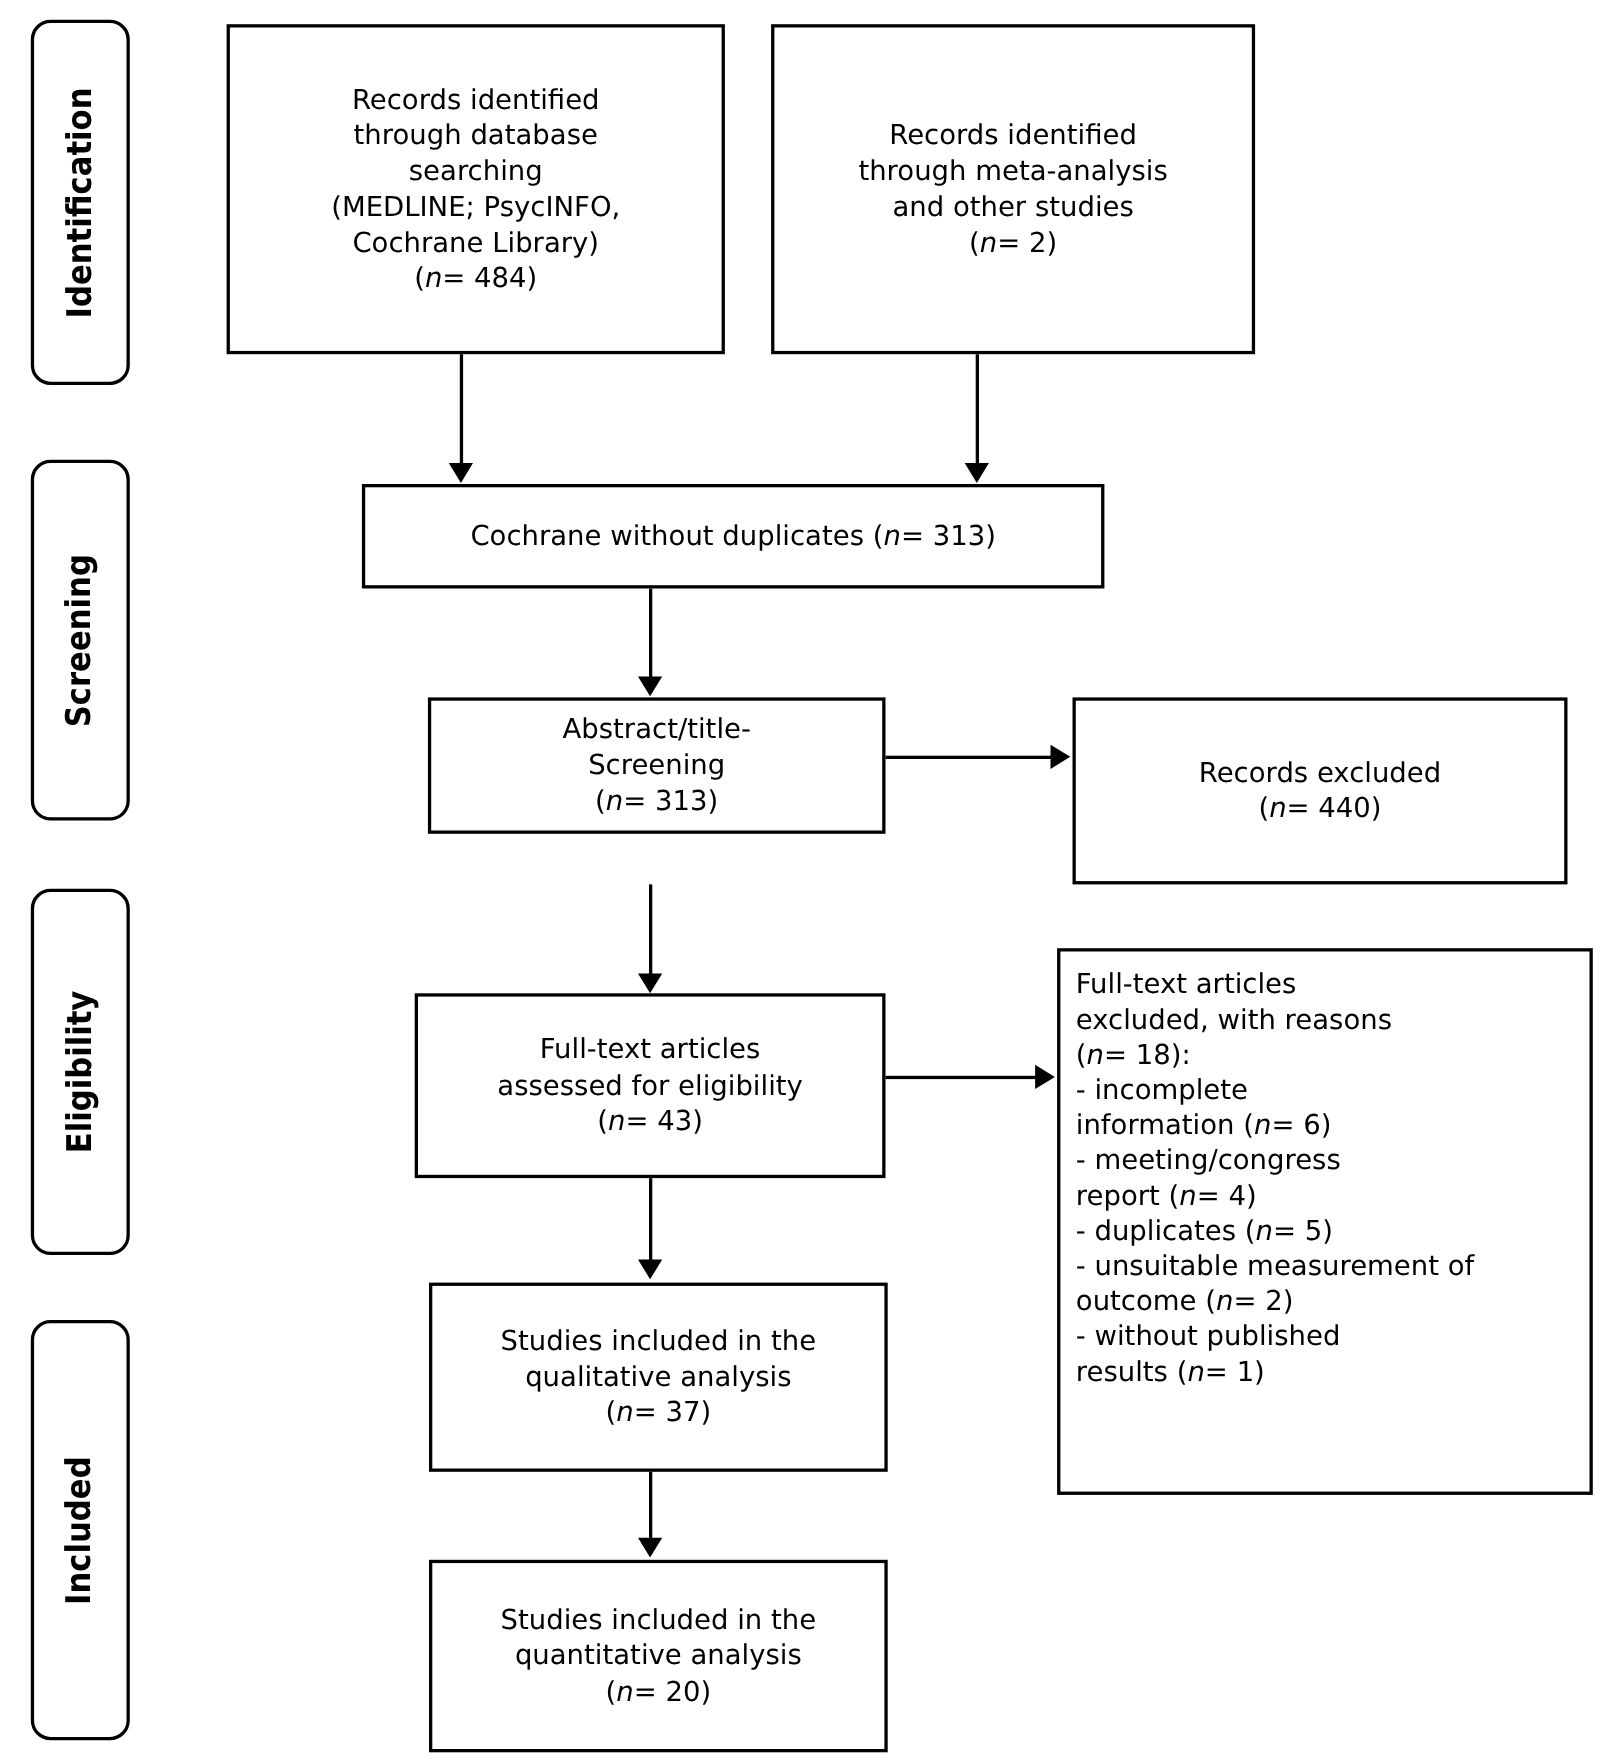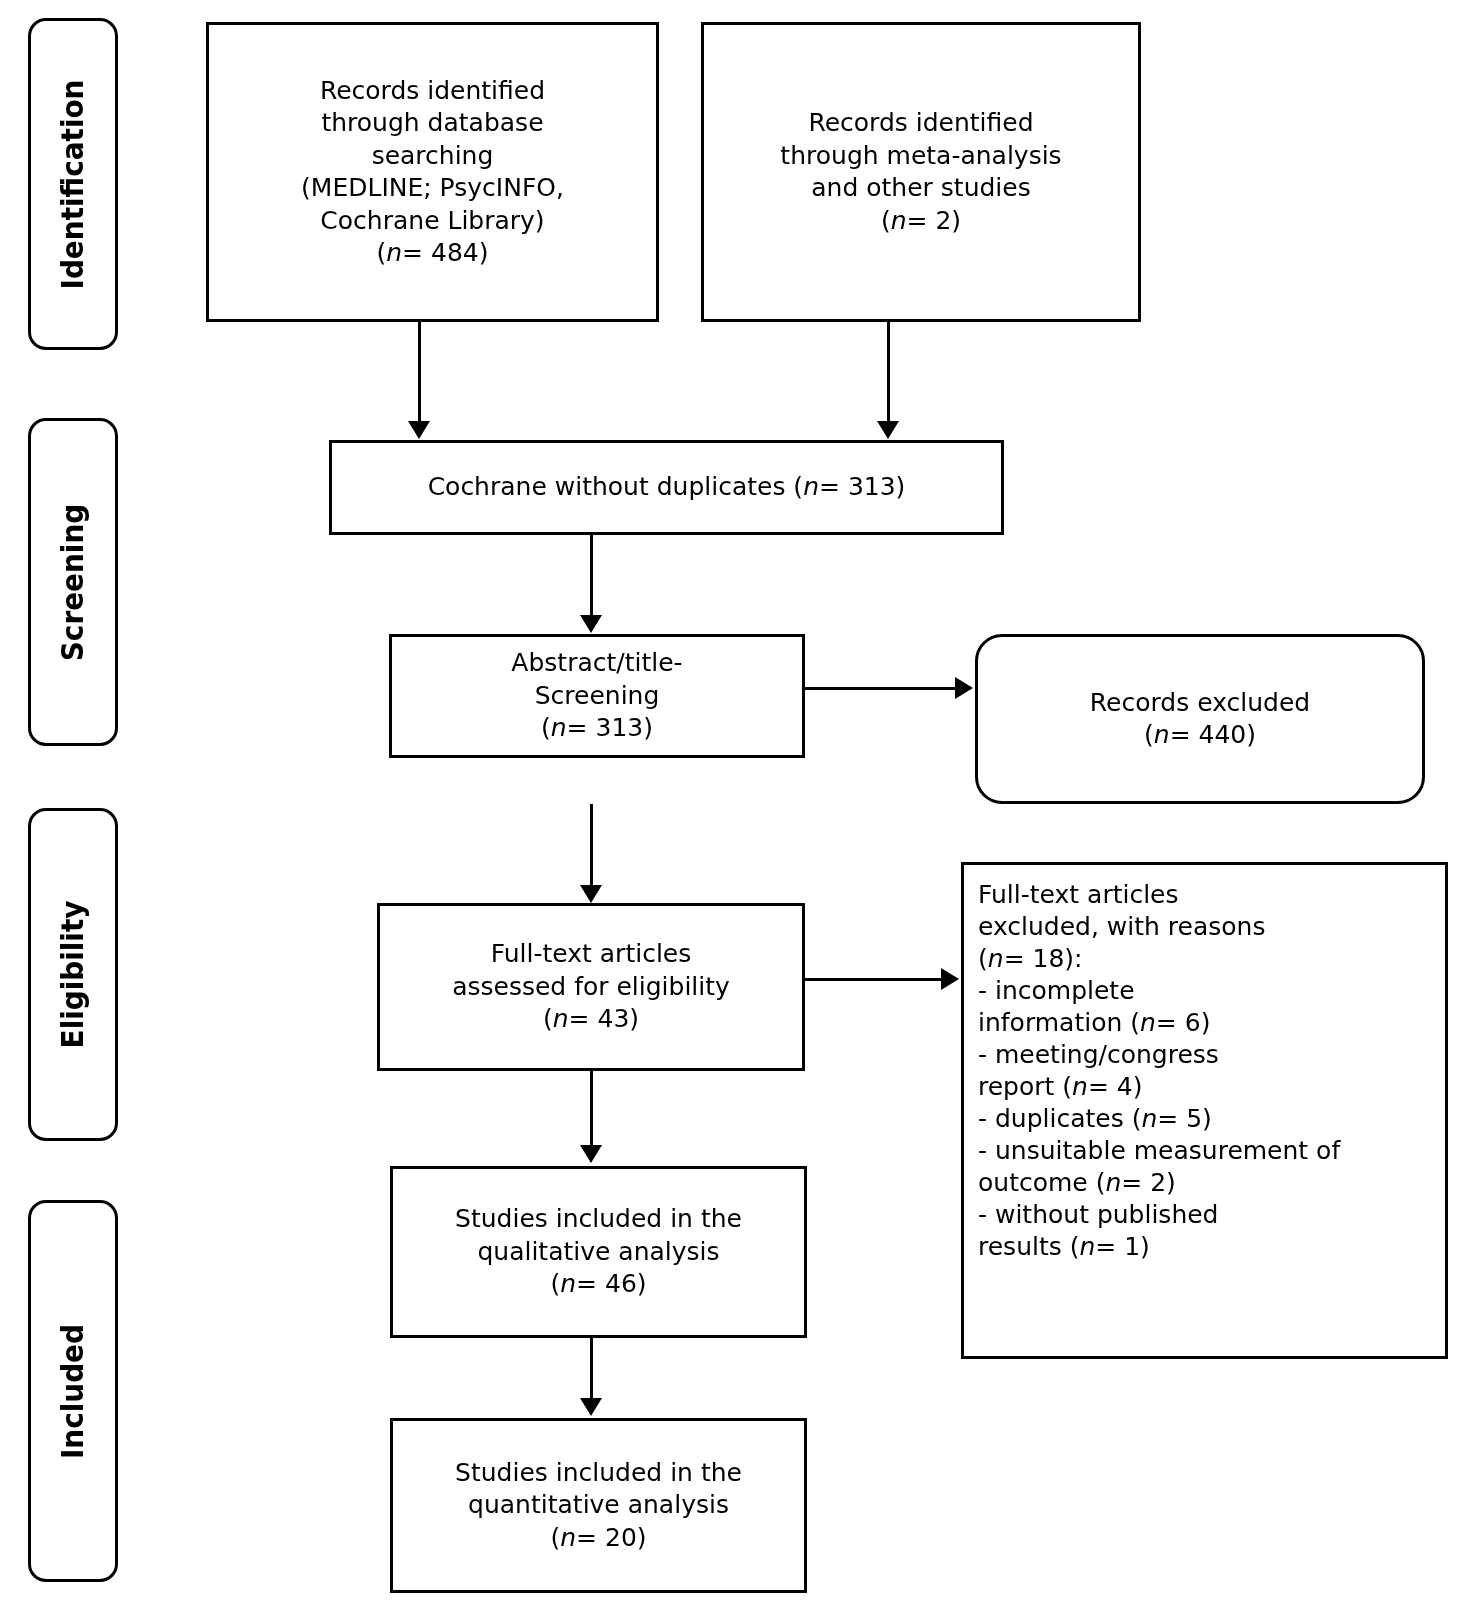--- a/index.html
+++ b/index.html
@@ -148,21 +148,21 @@
 
   <div class="vline" style="left:590px; top:535px; height:82px;"></div>
   <div class="arrow-down" style="left:580px; top:615px;"></div>
 
   <div class="box" style="left:389px; top:634px; width:416px; height:124px;">
     <div class="txt"><span>Abstract/title-
 Screening
 (</span><span class="ital">n</span><span>= 313)</span></div>
   </div>
 
-  <div class="box" style="left:975px; top:634px; width:450px; height:170px;border-radius:27px;">
+  <div class="box" style="left:975px; top:634px; width:450px; height:170px;">
     <div class="txt"><span>Records excluded
 (</span><span class="ital">n</span><span>= 440)</span></div>
   </div>
 
   <div class="hline" style="left:805px; top:687px; width:153px;"></div>
   <div class="arrow-right" style="left:955px; top:677px;"></div>
 
   <div class="vline" style="left:590px; top:804px; height:84px;"></div>
   <div class="arrow-down" style="left:580px; top:885px;"></div>
 
@@ -178,21 +178,21 @@
 
   <div class="hline" style="left:805px; top:978px; width:139px;"></div>
   <div class="arrow-right" style="left:941px; top:968px;"></div>
 
   <div class="vline" style="left:590px; top:1071px; height:76px;"></div>
   <div class="arrow-down" style="left:580px; top:1145px;"></div>
 
   <div class="box" style="left:390px; top:1166px; width:417px; height:172px;">
     <div class="txt"><span>Studies included in the
 qualitative analysis
-(</span><span class="ital">n</span><span>= 46)</span></div>
+(</span><span class="ital">n</span><span>= 37)</span></div>
   </div>
 
   <div class="vline" style="left:590px; top:1338px; height:62px;"></div>
   <div class="arrow-down" style="left:580px; top:1398px;"></div>
 
   <div class="box" style="left:390px; top:1418px; width:417px; height:175px;">
     <div class="txt"><span>Studies included in the
 quantitative analysis
 (</span><span class="ital">n</span><span>= 20)</span></div>
   </div>

